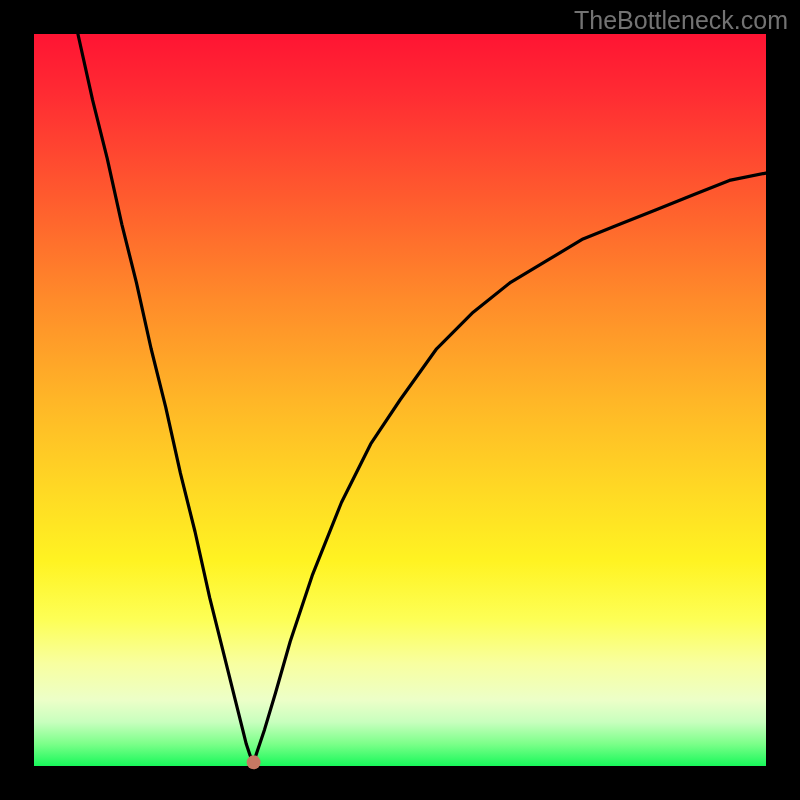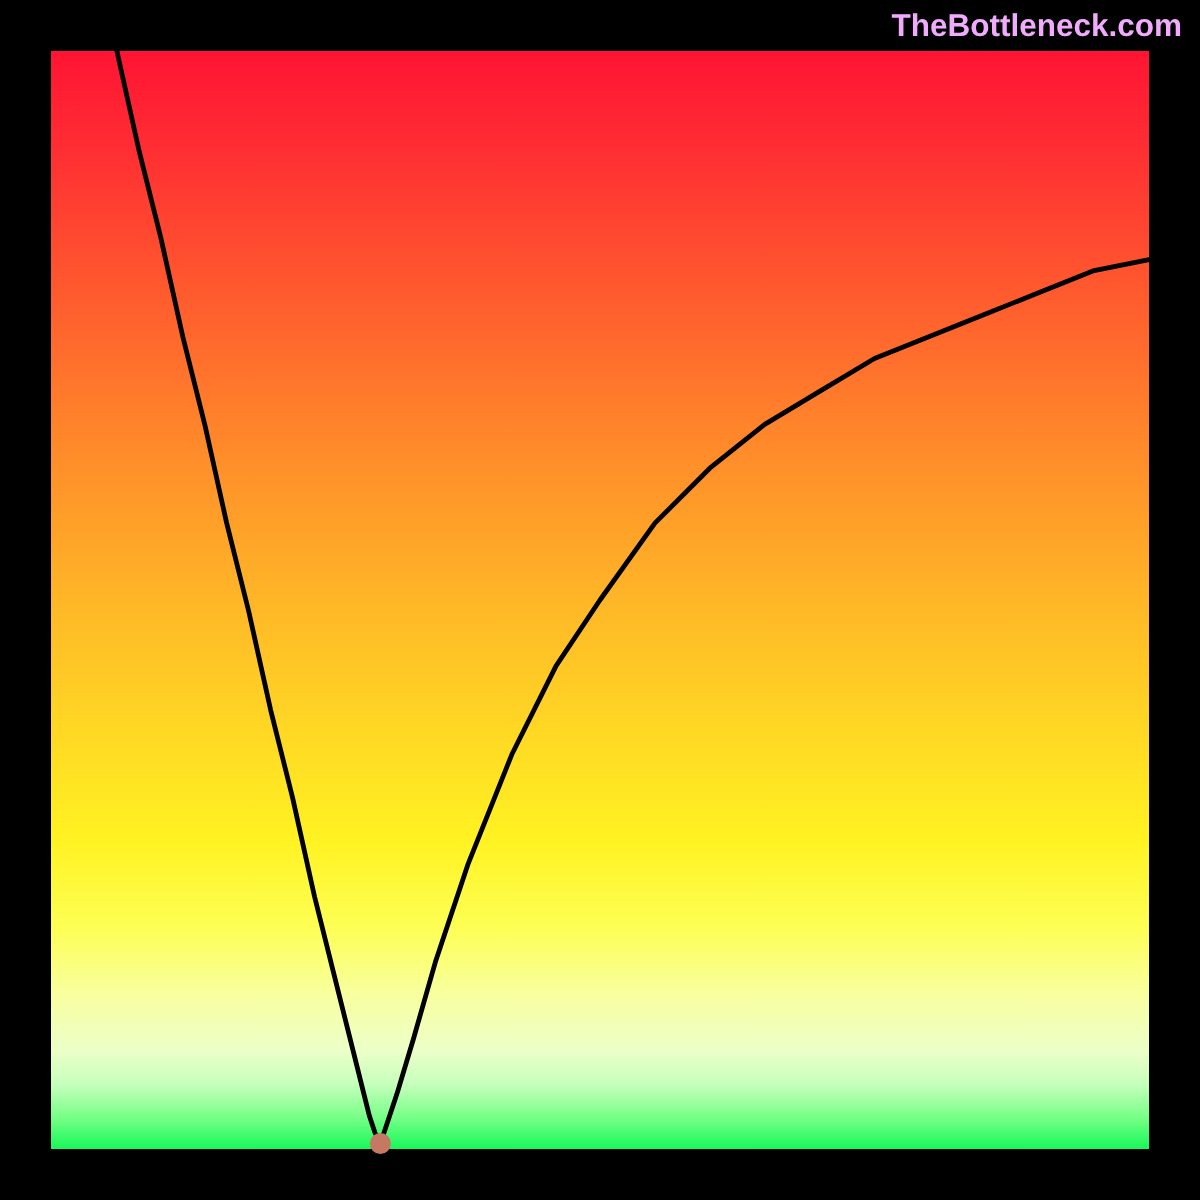--- a/index.html
+++ b/index.html
@@ -44,23 +44,23 @@
     position: absolute;
     inset: 0;
     width: 100%;
     height: 100%;
     overflow: visible;
   }
   .watermark {
     position: absolute;
     top: 6px;
     right: 12px;
-    color: #f0abfc;
-    font-size: 21px;
-    font-weight: 700;
+    color: #737373;
+    font-size: 25px;
+    font-weight: 400;
     user-select: none;
   }
   .dot {
     fill: #c77863;
   }
 </style>
 </head>
 <body>
 
 <div class="frame">

